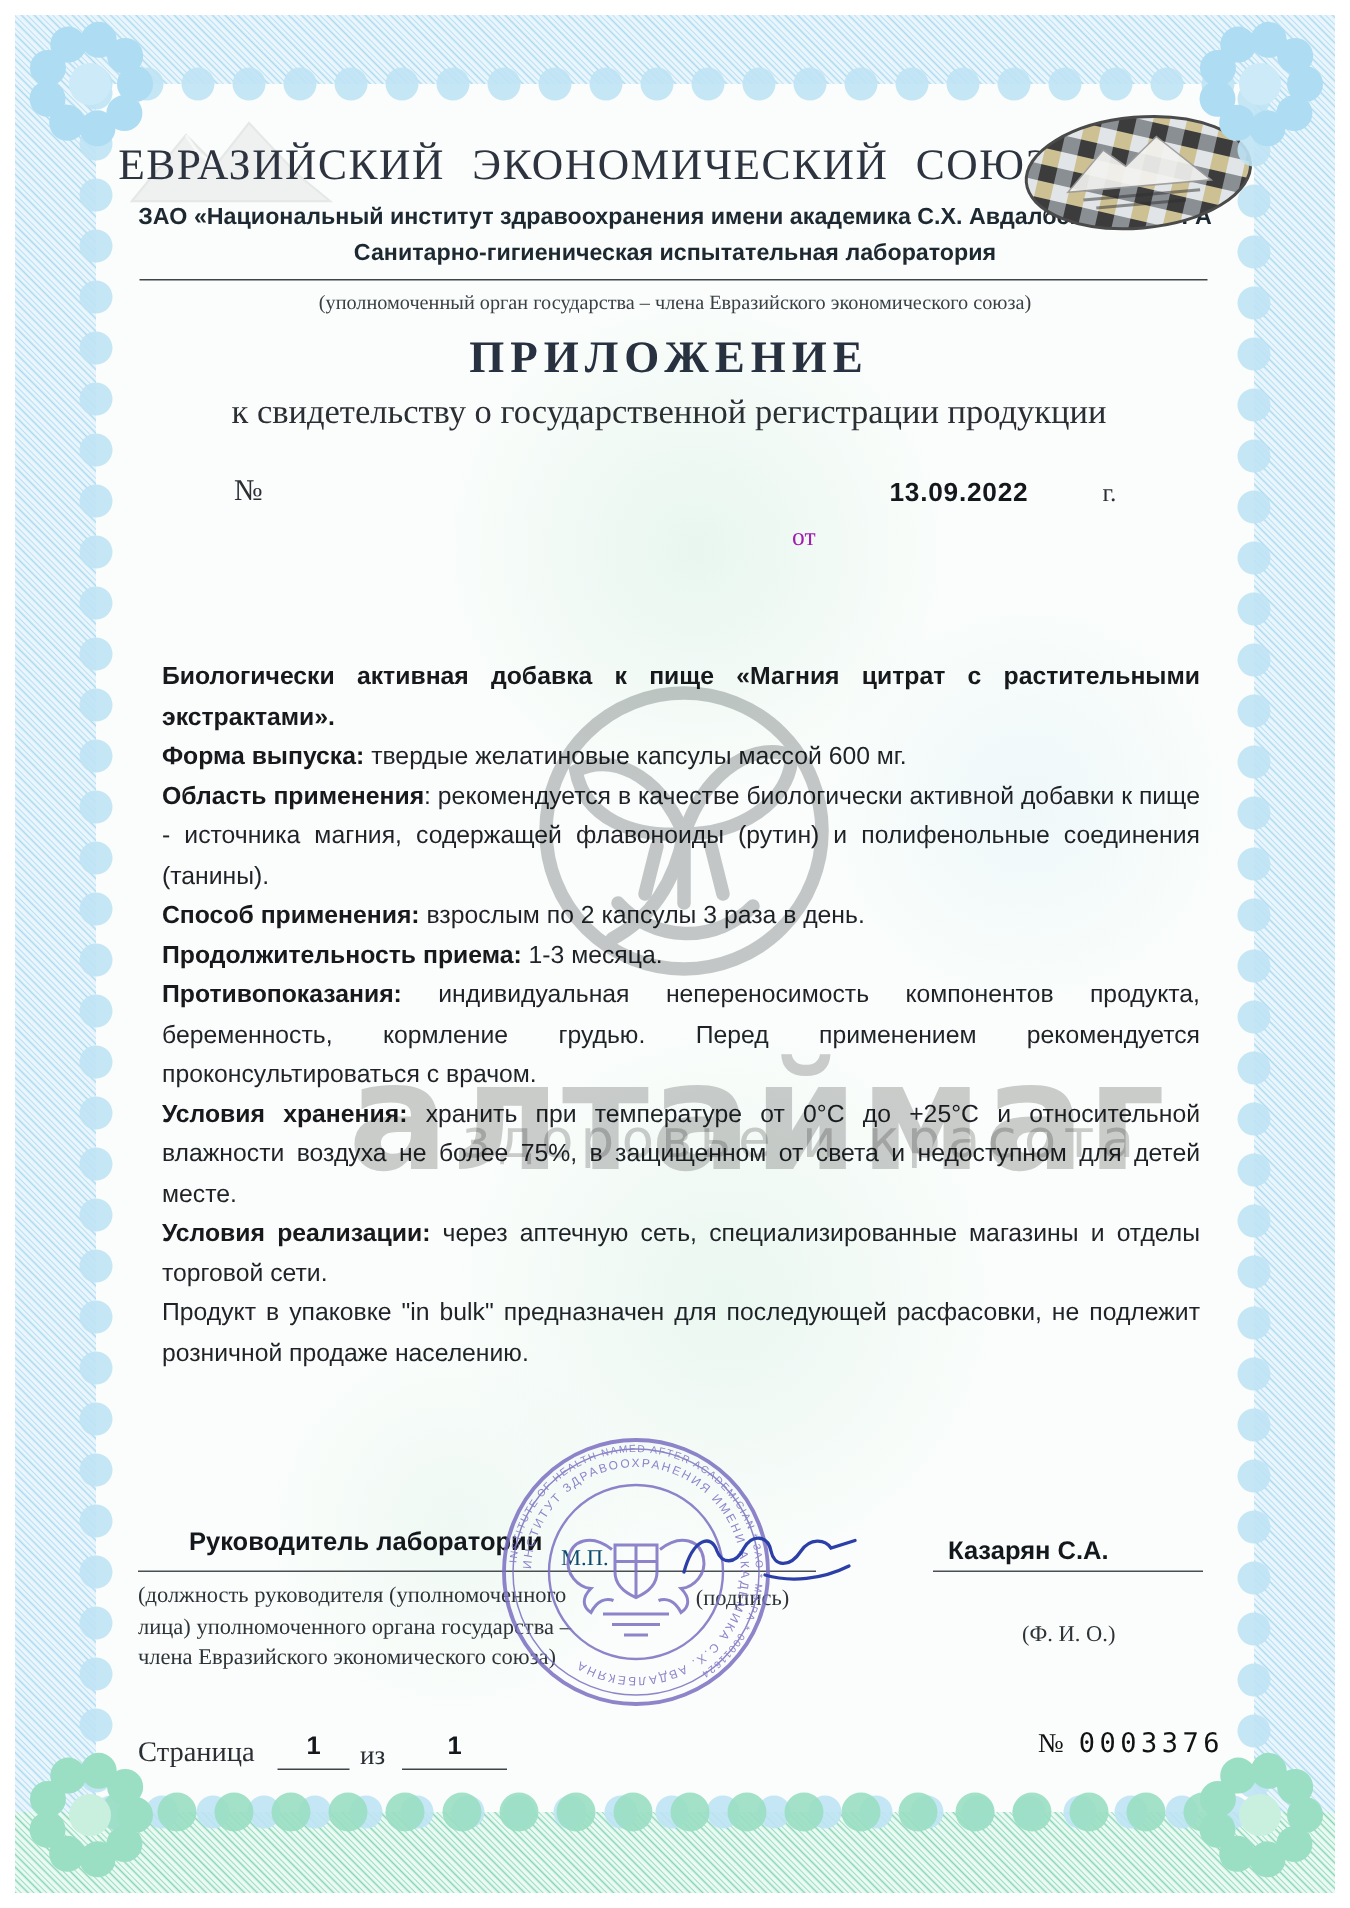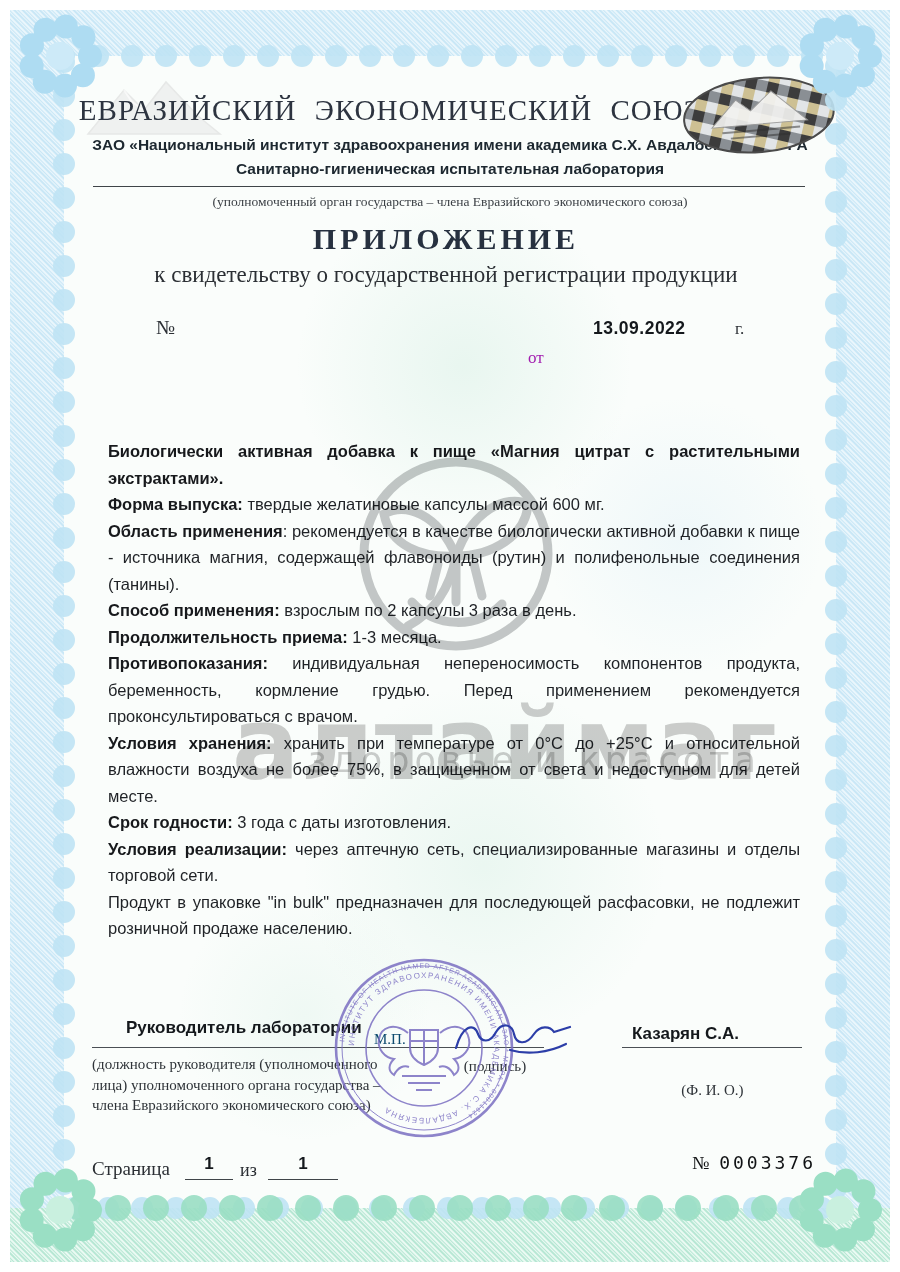--- a/index.html
+++ b/index.html
@@ -117,21 +117,20 @@
   <div class="abs year-suffix">г.</div>
 
   <div class="abs body-text">
     <p><b>Биологически активная добавка к пище «Магния цитрат с растительными экстрактами».</b><span></span></p>
     <p><b>Форма выпуска:</b><span> твердые желатиновые капсулы массой 600 мг.</span></p>
     <p><b>Область применения</b><span>: рекомендуется в качестве биологически активной добавки к пище - источника магния, содержащей флавоноиды (рутин) и полифенольные соединения (танины).</span></p>
     <p><b>Способ применения:</b><span> взрослым по 2 капсулы 3 раза в день.</span></p>
     <p><b>Продолжительность приема:</b><span> 1-3 месяца.</span></p>
     <p><b>Противопоказания:</b><span> индивидуальная непереносимость компонентов продукта, беременность, кормление грудью. Перед применением рекомендуется проконсультироваться с врачом.</span></p>
     <p><b>Условия хранения:</b><span> хранить при температуре от 0°С до +25°С и относительной влажности воздуха не более 75%, в защищенном от света и недоступном для детей месте.</span></p>
-    <p><b>Срок годности:</b><span> 3 года с даты изготовления.</span></p>
     <p><b>Условия реализации:</b><span> через аптечную сеть, специализированные магазины и отделы торговой сети.</span></p>
     <p><b></b><span>Продукт в упаковке "in bulk" предназначен для последующей расфасовки, не подлежит розничной продаже населению.</span></p>
   </div>
 
   <svg class="layer wm" style="left:350px;top:452px;opacity:.5;" width="216" height="226">
     <g stroke="#8e9294" stroke-width="9" fill="none" stroke-linecap="round">
       <circle cx="106" cy="102" r="92"></circle>
       <path d="M106,104 C 122,58 156,42 178,52 C 176,84 142,104 106,104 Z"></path>
       <path d="M106,104 C 88,62 56,50 34,62 C 40,94 72,106 106,104 Z"></path>
       <path d="M106,104 C 100,136 84,160 58,174"></path>

